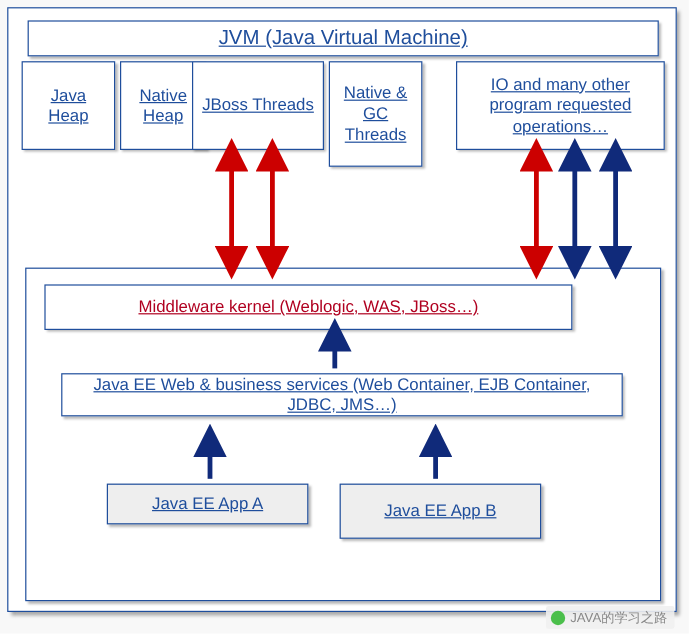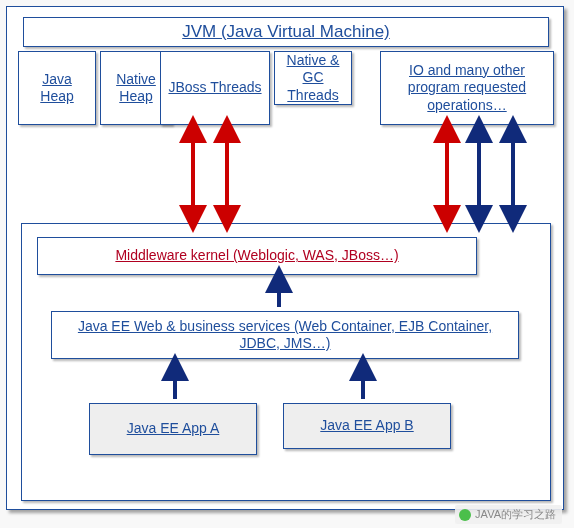--- a/index.html
+++ b/index.html
@@ -35,34 +35,34 @@
       padding: 4px 6px;
       text-decoration: underline;
     }
     .jvm-title {
       left: 16px; top: 10px; width: 526px; height: 30px;
       font-size: 17px;
     }
     .java-heap   { left: 11px;  top: 44px; width: 78px;  height: 74px; }
     .native-heap { left: 93px;  top: 44px; width: 72px;  height: 74px; }
     .java-threads{ left: 153px; top: 44px; width: 110px; height: 74px; }
-    .gc-threads  { left: 267px; top: 44px; width: 78px;  height: 54px; }
+    .gc-threads  { left: 267px; top: 44px; width: 78px;  height: 88px; }
     .io-ops      { left: 373px; top: 44px; width: 174px; height: 74px; }
 
     .middleware-container {
       left: 14px; top: 216px; width: 530px; height: 278px;
     }
     .middleware-kernel {
       left: 30px; top: 230px; width: 440px; height: 38px;
       color: #b00020;
     }
     .ee-services {
-      left: 44px; top: 304px; width: 468px; height: 48px;
+      left: 44px; top: 304px; width: 468px; height: 36px;
     }
-    .app-a { left: 82px;  top: 396px; width: 168px; height: 52px; background:#eeeeee; }
+    .app-a { left: 82px;  top: 396px; width: 168px; height: 34px; background:#eeeeee; }
     .app-b { left: 276px; top: 396px; width: 168px; height: 46px; background:#eeeeee; }
 
     .credit {
       position: absolute;
       right: 12px;
       bottom: 4px;
       font-size: 11px;
       color: #888;
       background: rgba(240,240,240,0.9);
       padding: 2px 6px 2px 20px;

